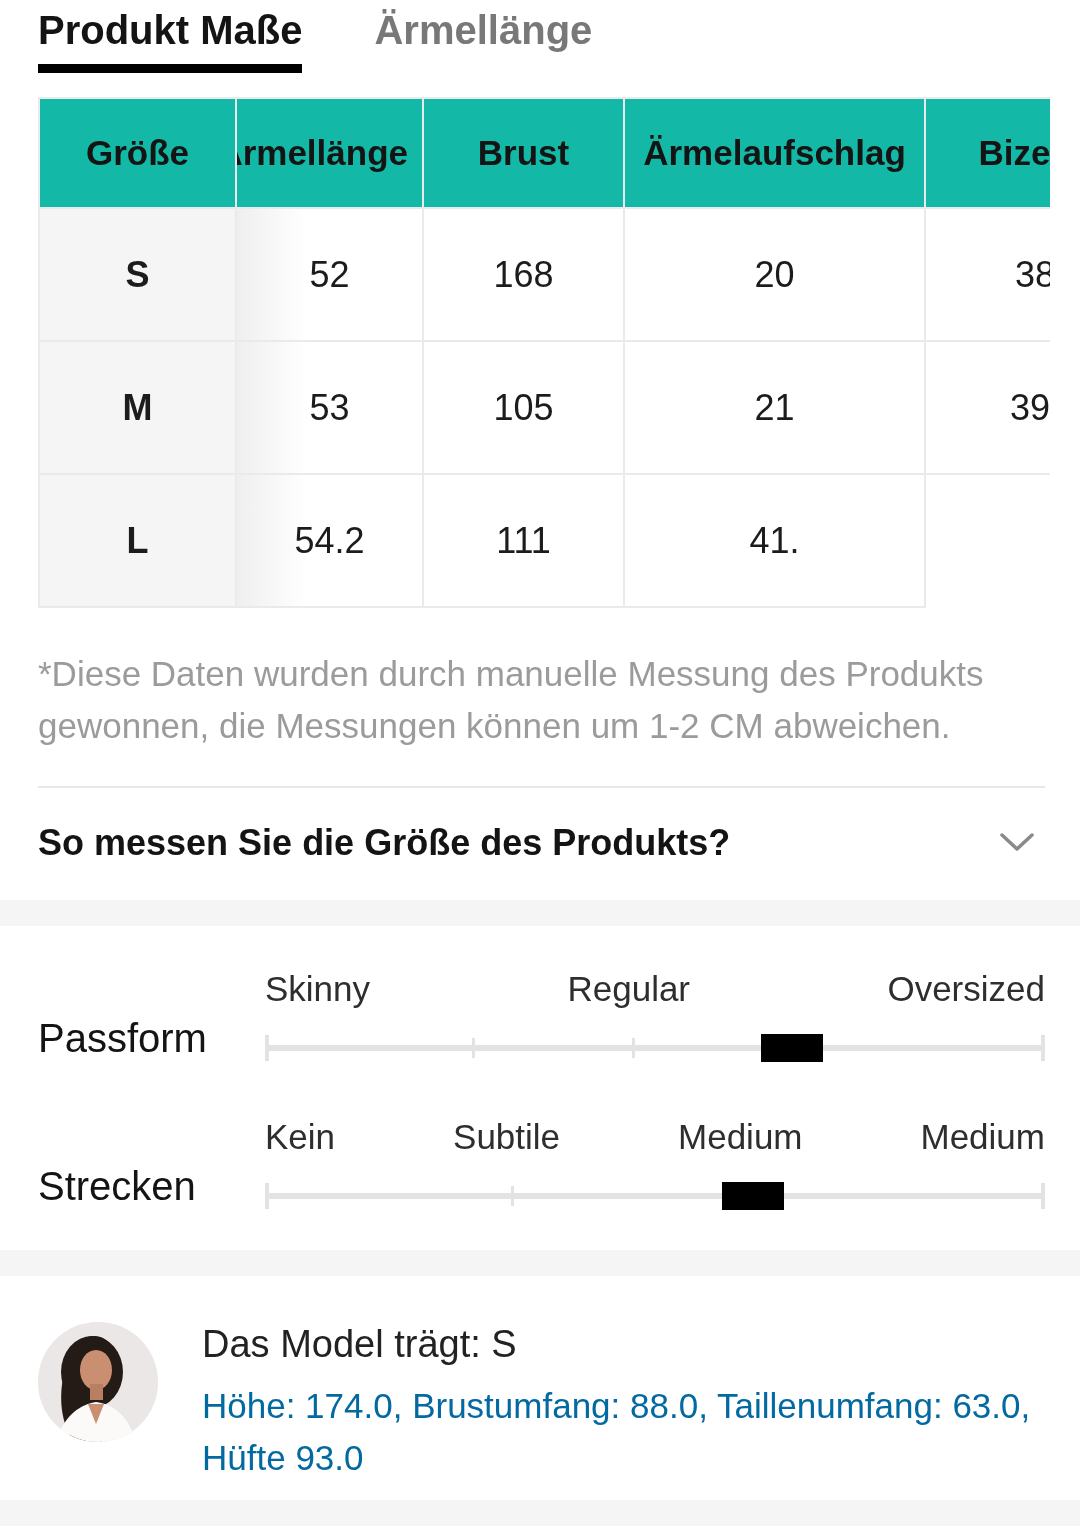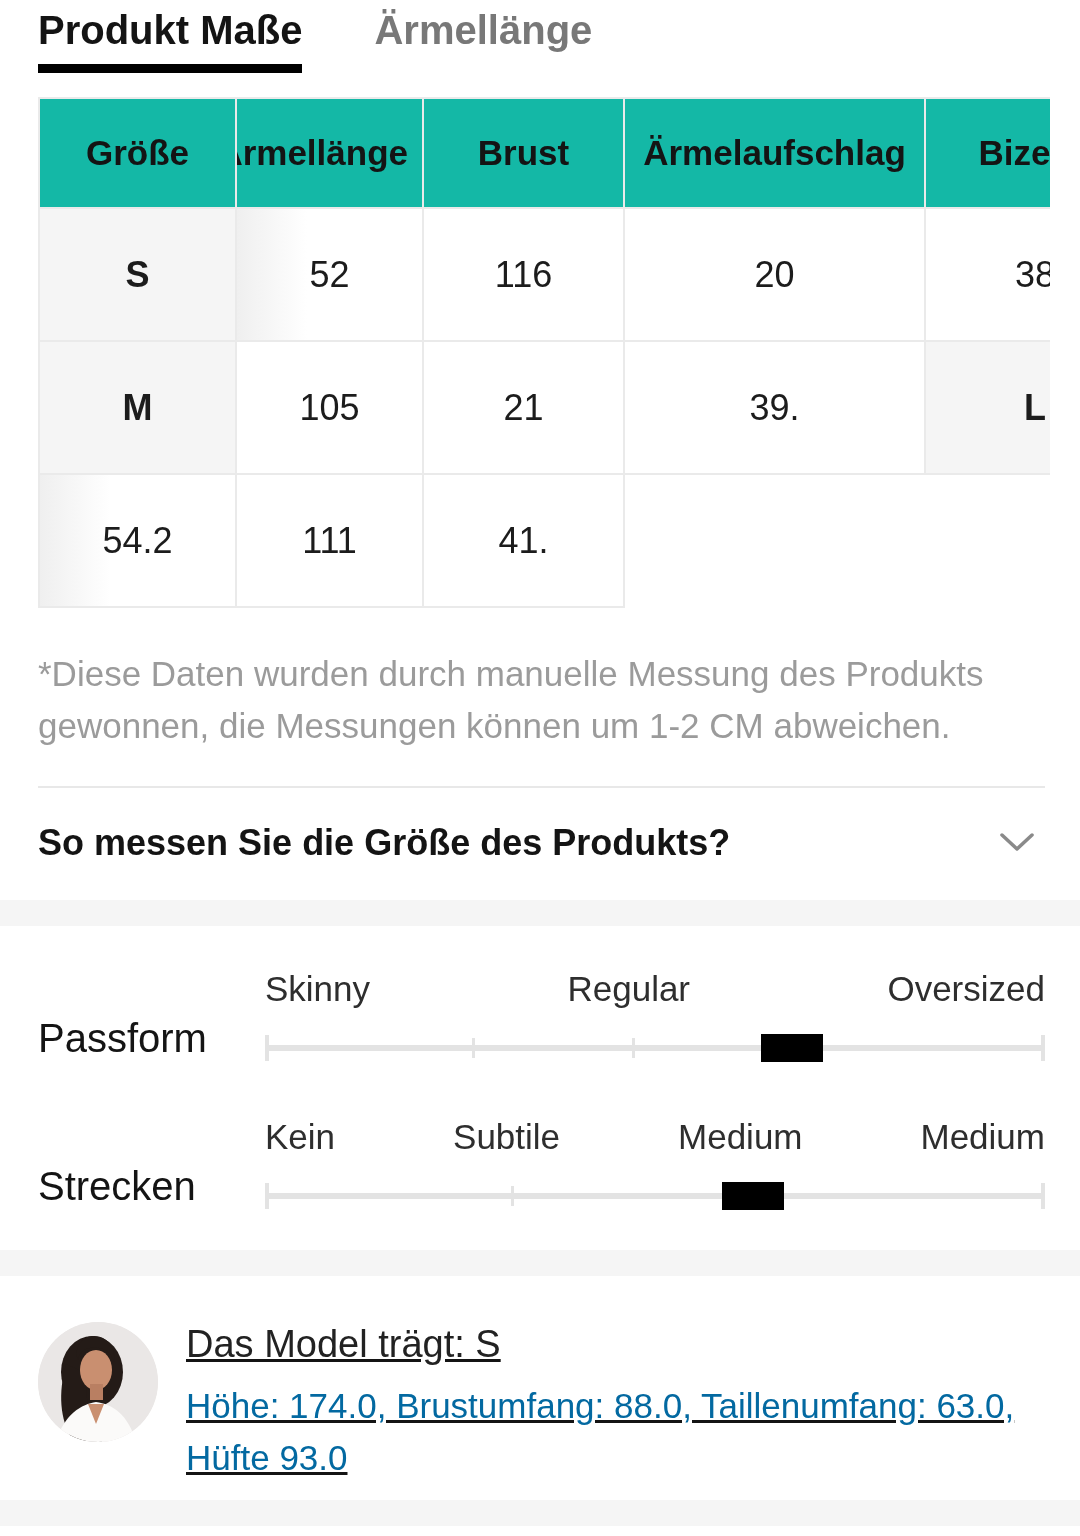--- a/index.html
+++ b/index.html
@@ -56,21 +56,21 @@
   .tick { position:absolute; top:4px; width:3px; height:20px; background:#e3e3e3; }
   .passform .t1 { left:26.5%; } .passform .t2 { left:47%; }
   .strecken .t1 { left:31.5%; }
   .indicator { position:absolute; top:0; width:62px; height:28px; background:#000; }
   .passform .indicator { left:calc(67.5% - 31px); }
   .strecken .indicator { left:calc(62.5% - 31px); }
 
   
   .model-section { padding-top:46px; padding-bottom:16px; display:flex; align-items:flex-start; }
   .avatar { width:120px; height:120px; border-radius:50%; overflow:hidden; flex:none; background:#eae7e6; }
-  .model-text { margin-left:28px;text-decoration:underline; }
+  .model-text { margin-left:44px; }
   .model-title { font-size:38px; color:#222; line-height:48px; margin-top:-2px; }
   .model-details { margin-top:12px; font-size:35px; line-height:52px; color:#0369a1; max-width:830px; }
 </style>
 </head>
 <body>
 
 <main>
 
   <nav class="tabs pad">
     <button class="tab active">Produkt Maße</button>
@@ -84,25 +84,26 @@
         <div class="cell th">Größe</div>
         <div class="cell th clip">
             <span>Ärmellänge</span>
           </div>
         <div class="cell th">Brust</div>
         <div class="cell th">Ärmelaufschlag</div>
         <div class="cell th">Bizeps</div>
 
         <div class="cell td size">S</div>
         <div class="cell td grad">52</div>
-        <div class="cell td">116</div>
+        <div class="cell td">168</div>
         <div class="cell td">20</div>
         <div class="cell td">38</div>
 
         <div class="cell td size">M</div>
+        <div class="cell td grad">53</div>
         <div class="cell td">105</div>
         <div class="cell td">21</div>
         <div class="cell td">39.</div>
 
         <div class="cell td size">L</div>
         <div class="cell td grad">54.2</div>
         <div class="cell td">111</div>
         <div class="cell td">41.</div>
       </div>
     </div>

